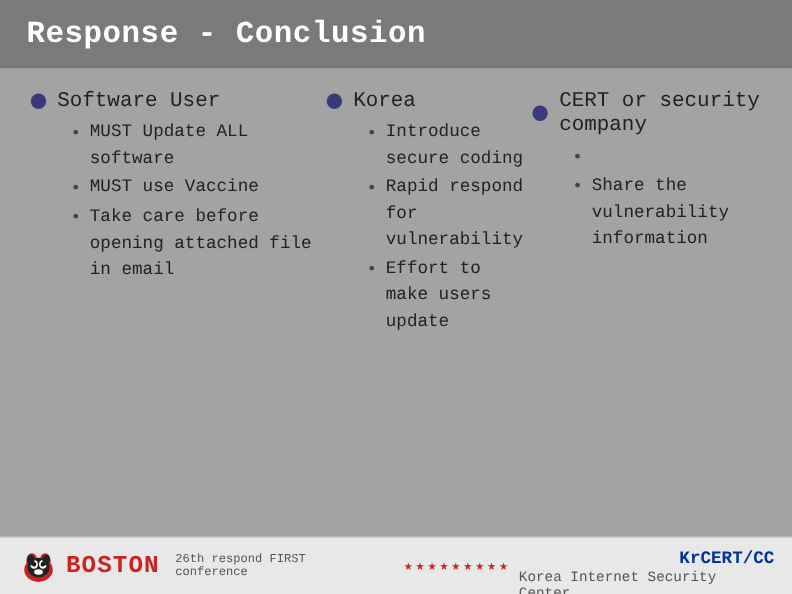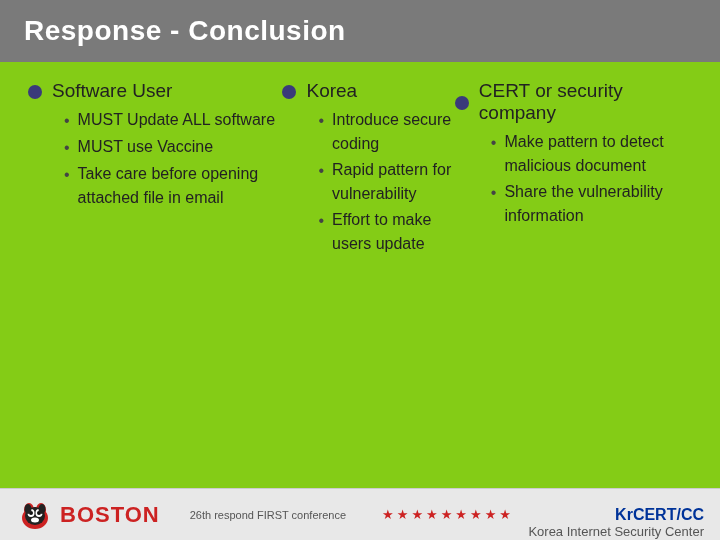--- a/index.html
+++ b/index.html
@@ -8,23 +8,24 @@
       width: 720px;
       height: 540px;
       overflow: hidden;
       font-family: Arial, sans-serif;
       background: #f0f0f0;
     }
 
     .slide {
       width: 720px;
       height: 540px;
-      background: #84cc16;
+      background: #a3a3a3;
       display: flex;
       flex-direction: column;
+      font-family: Liberation Mono, monospace;
     }
 
     .header {
       background: #7a7a7a;
       padding: 14px 24px 14px 24px;
       min-height: 62px;
       display: flex;
       align-items: center;
     }
 
@@ -97,21 +98,21 @@
       border-top: 1px solid #ccc;
       display: flex;
       align-items: center;
       padding: 0 16px;
       justify-content: space-between;
     }
 
     .footer-left {
       display: flex;
       align-items: center;
-      gap: 26px;
+      gap: 10px;
     }
 
     .boston-logo {
       display: flex;
       align-items: center;
       gap: 6px;
     }
 
     .boston-icon {
       width: 38px;
@@ -201,37 +202,36 @@
           <div class="bullet-circle"></div>
           <span class="section-title">Korea</span>
         </div>
         <div class="sub-items">
           <div class="sub-item">
             <span class="sub-bullet">•</span>
             <span>Introduce secure coding</span>
           </div>
           <div class="sub-item">
             <span class="sub-bullet">•</span>
-            <span>Rapid pattern for vulnerability</span>
+            <span>Rapid respond for vulnerability</span>
           </div>
           <div class="sub-item">
             <span class="sub-bullet">•</span>
             <span>Effort to make users update</span>
           </div>
         </div>
       </div>
       <div class="section">
         <div class="section-title-row">
           <div class="bullet-circle"></div>
           <span class="section-title">CERT or security company</span>
         </div>
         <div class="sub-items">
           <div class="sub-item">
             <span class="sub-bullet">•</span>
-            <span>Make pattern to detect malicious document</span>
           </div>
           <div class="sub-item">
             <span class="sub-bullet">•</span>
             <span>Share the vulnerability information</span>
           </div>
         </div>
       </div>
     </div>
 
   <div class="footer">

